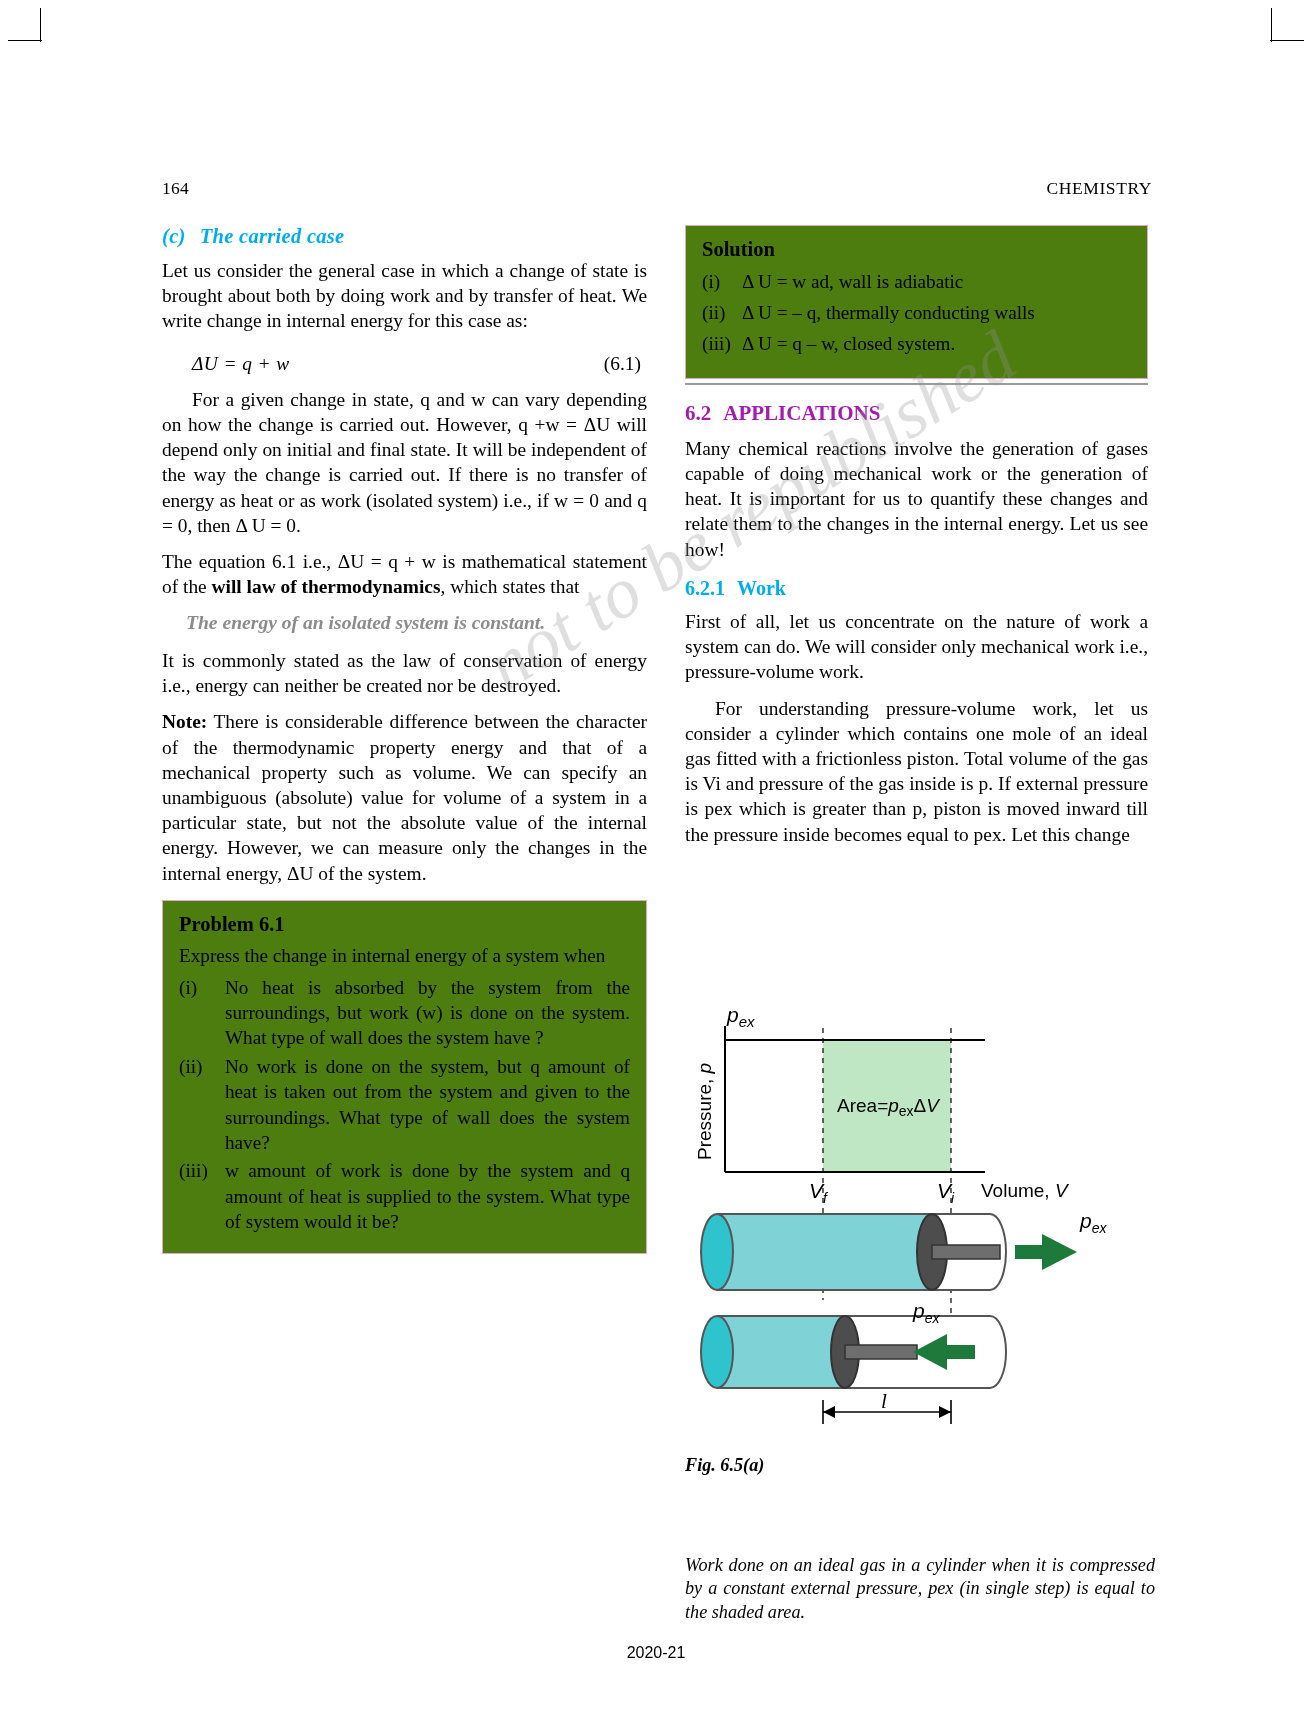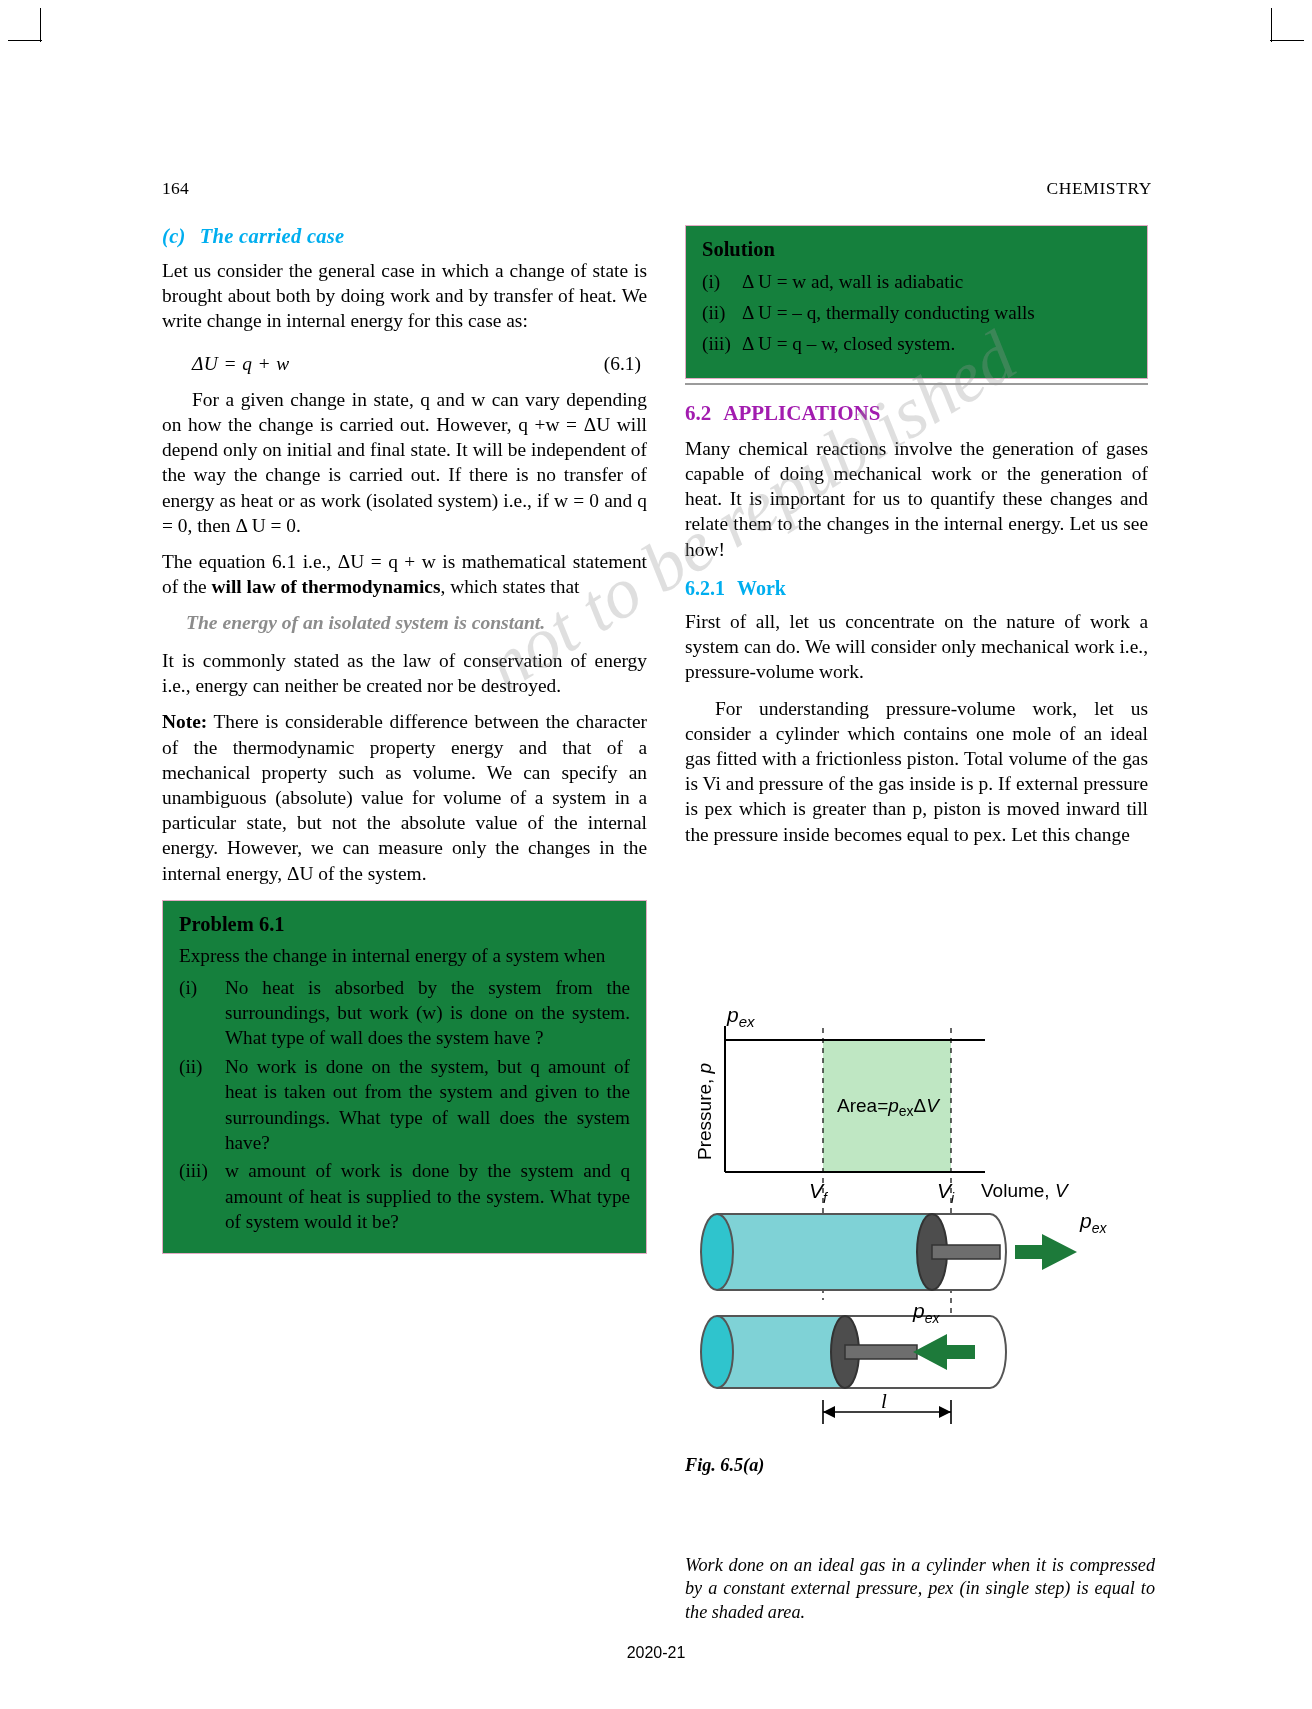--- a/index.html
+++ b/index.html
@@ -81,21 +81,21 @@
   .quote {
     color: #8c8c8c;
     font-style: italic;
     font-weight: bold;
     font-size: 19.6px;
     line-height: 1.3;
     margin: 10px 0 12px 24px;
   }
 
   .pinkbox {
-    background: #15803d;
+    background: #4d7c0f;
     border: 1px solid #e3a9c4;
     padding: 12px 16px 16px 16px;
     box-sizing: border-box;
   }
   .pinkbox h4 {
     margin: 0 0 8px 0;
     font-size: 20.5px;
     font-weight: bold;
   }
   .pinkbox p { margin: 0 0 6px 0; font-size: 19.2px; line-height: 1.3; }

